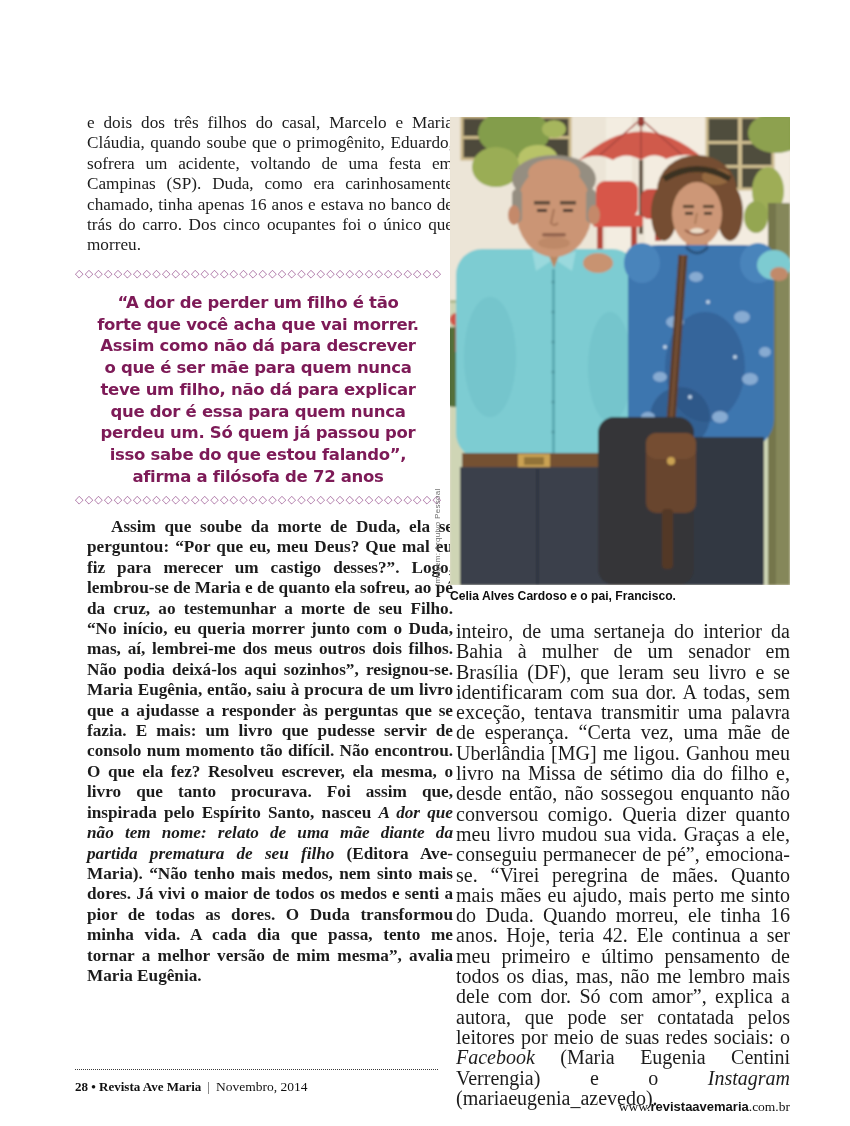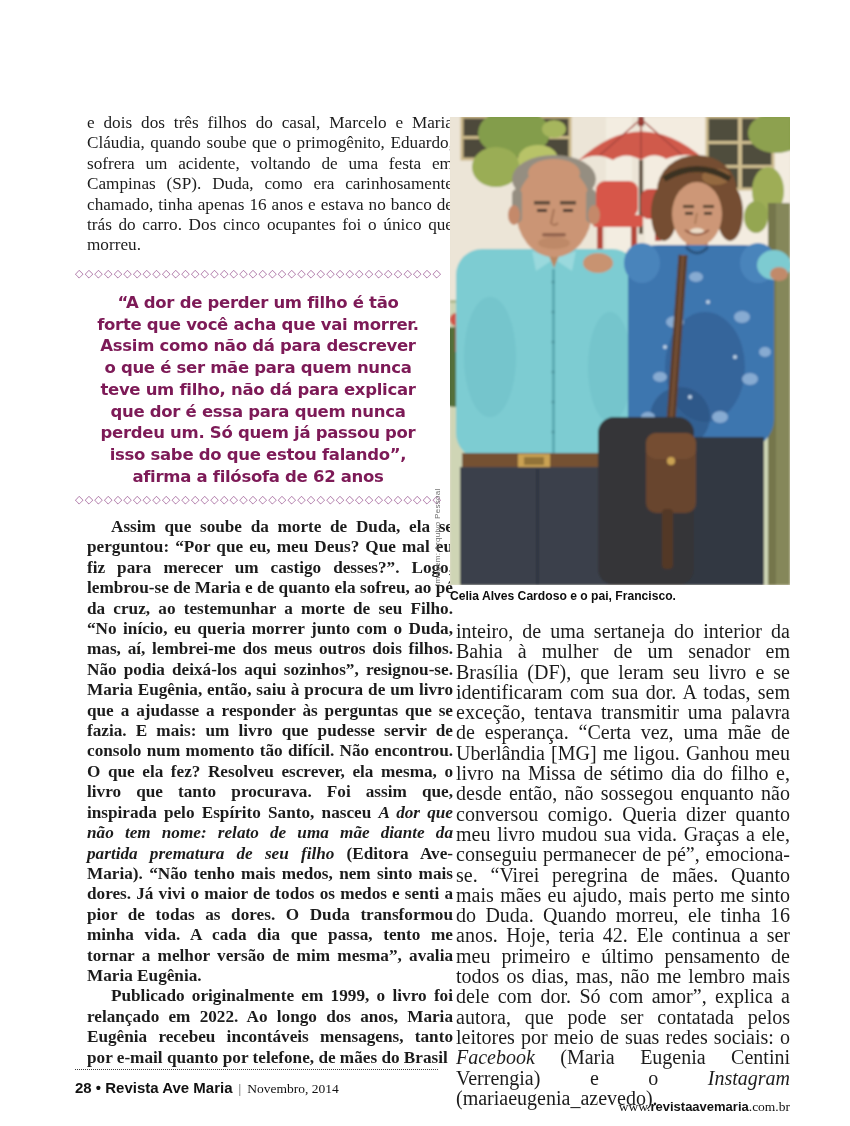--- a/index.html
+++ b/index.html
@@ -25,21 +25,21 @@
   .photo svg{display:block;width:340px;height:468px;}
   .credit{left:433px;top:476px;height:110px;
           font-family:"Liberation Sans",sans-serif;font-size:8px;color:#6f6f6f;
           writing-mode:vertical-rl;transform:rotate(180deg);letter-spacing:0.3px;}
   .caption{left:450px;top:589px;width:342px;
            font-family:"Liberation Sans",sans-serif;font-weight:bold;font-size:12.5px;color:#0c0c0c;
            transform:scaleX(.97);transform-origin:left;}
   
   .rule{left:75px;top:1069px;width:363px;border-top:1.6px dotted #3a3a3a;height:0;}
   .footer-left{left:75px;top:1079px;font-size:13.5px;color:#111;white-space:nowrap;}
-  .footer-left .mag{font-family:Liberation Sans, sans-serif;font-weight:bold;font-size:15px;}
+  .footer-left .mag{font-family:Liberation Serif, serif;font-weight:bold;font-size:13px;}
   .footer-left .sep{color:#555;padding:0 6px;font-weight:normal;}
   .footer-right{right:60px;top:1079px;font-size:13.5px;color:#111;white-space:nowrap;margin-top:20px;}
   .footer-right .domain{font-family:"Liberation Sans",sans-serif;font-weight:bold;font-size:13px;}
   i{font-style:italic;}
 </style>
 </head>
 <body>
 
 <div class="page">
 
@@ -50,27 +50,26 @@
   <div class="block deco" style="top: 268px; color: rgb(162, 99, 154);">◇◇◇◇◇◇◇◇◇◇◇◇◇◇◇◇◇◇◇◇◇◇◇◇◇◇◇◇◇◇◇◇◇◇◇◇◇◇◇◇◇◇◇◇◇◇◇◇◇◇◇◇◇◇◇◇◇◇◇◇</div>
 
   <div class="block quote" style="top: 292px; color: rgb(125, 26, 87);">“A dor de perder um filho é tão
 forte que você acha que vai morrer.
 Assim como não dá para descrever
 o que é ser mãe para quem nunca
 teve um filho, não dá para explicar
 que dor é essa para quem nunca
 perdeu um. Só quem já passou por
 isso sabe do que estou falando”,
-afirma a filósofa de 62 anos</div>
+afirma a filósofa de 72 anos</div>
 
   <div class="block deco" style="top: 494px; color: rgb(162, 99, 154);">◇◇◇◇◇◇◇◇◇◇◇◇◇◇◇◇◇◇◇◇◇◇◇◇◇◇◇◇◇◇◇◇◇◇◇◇◇◇◇◇◇◇◇◇◇◇◇◇◇◇◇◇◇◇◇◇◇◇◇◇</div>
 
   <div id="col1-rest" class="block bodycol" style="top:517px;font-weight:bold;">
       <p class="indent"><span>Assim que soube da morte de Duda, ela se perguntou: “Por que eu, meu Deus? Que mal eu fiz para merecer um castigo desses?”. Logo, lembrou-se de Maria e de quanto ela sofreu, ao pé da cruz, ao testemunhar a morte de seu Filho. “No início, eu queria morrer junto com o Duda, mas, aí, lembrei-me dos meus outros dois filhos. Não podia deixá-los aqui sozinhos”, resignou-se. Maria Eugênia, então, saiu à procura de um livro que a ajudasse a responder às perguntas que se fazia. E mais: um livro que pudesse servir de consolo num momento tão difícil. Não encontrou. O que ela fez? Resolveu escrever, ela mesma, o livro que tanto procurava. Foi assim que, inspirada pelo Espírito Santo, nasceu </span><i>A dor que não tem nome: relato de uma mãe diante da partida prematura de seu filho</i><span> (Editora Ave-Maria). “Não tenho mais medos, nem sinto mais dores. Já vivi o maior de todos os medos e senti a pior de todas as dores. O Duda transformou minha vida. A cada dia que passa, tento me tornar a melhor versão de mim mesma”, avalia Maria Eugênia.</span></p>
-      <p class="indent"><span>Publicado originalmente em 1999, o livro foi relançado em 2022. Ao longo dos anos, Maria Eugênia recebeu incontáveis mensagens, tanto por e-mail quanto por telefone, de mães do Brasil</span></p>
     </div>
 
   <div class="block photo">
     <svg viewBox="0 0 340 468" preserveAspectRatio="none">
       <defs>
         <filter id="soft" x="-5%" y="-5%" width="110%" height="110%">
           <feGaussianBlur stdDeviation="0.9"></feGaussianBlur>
         </filter>
       </defs>
       <g filter="url(#soft)">

